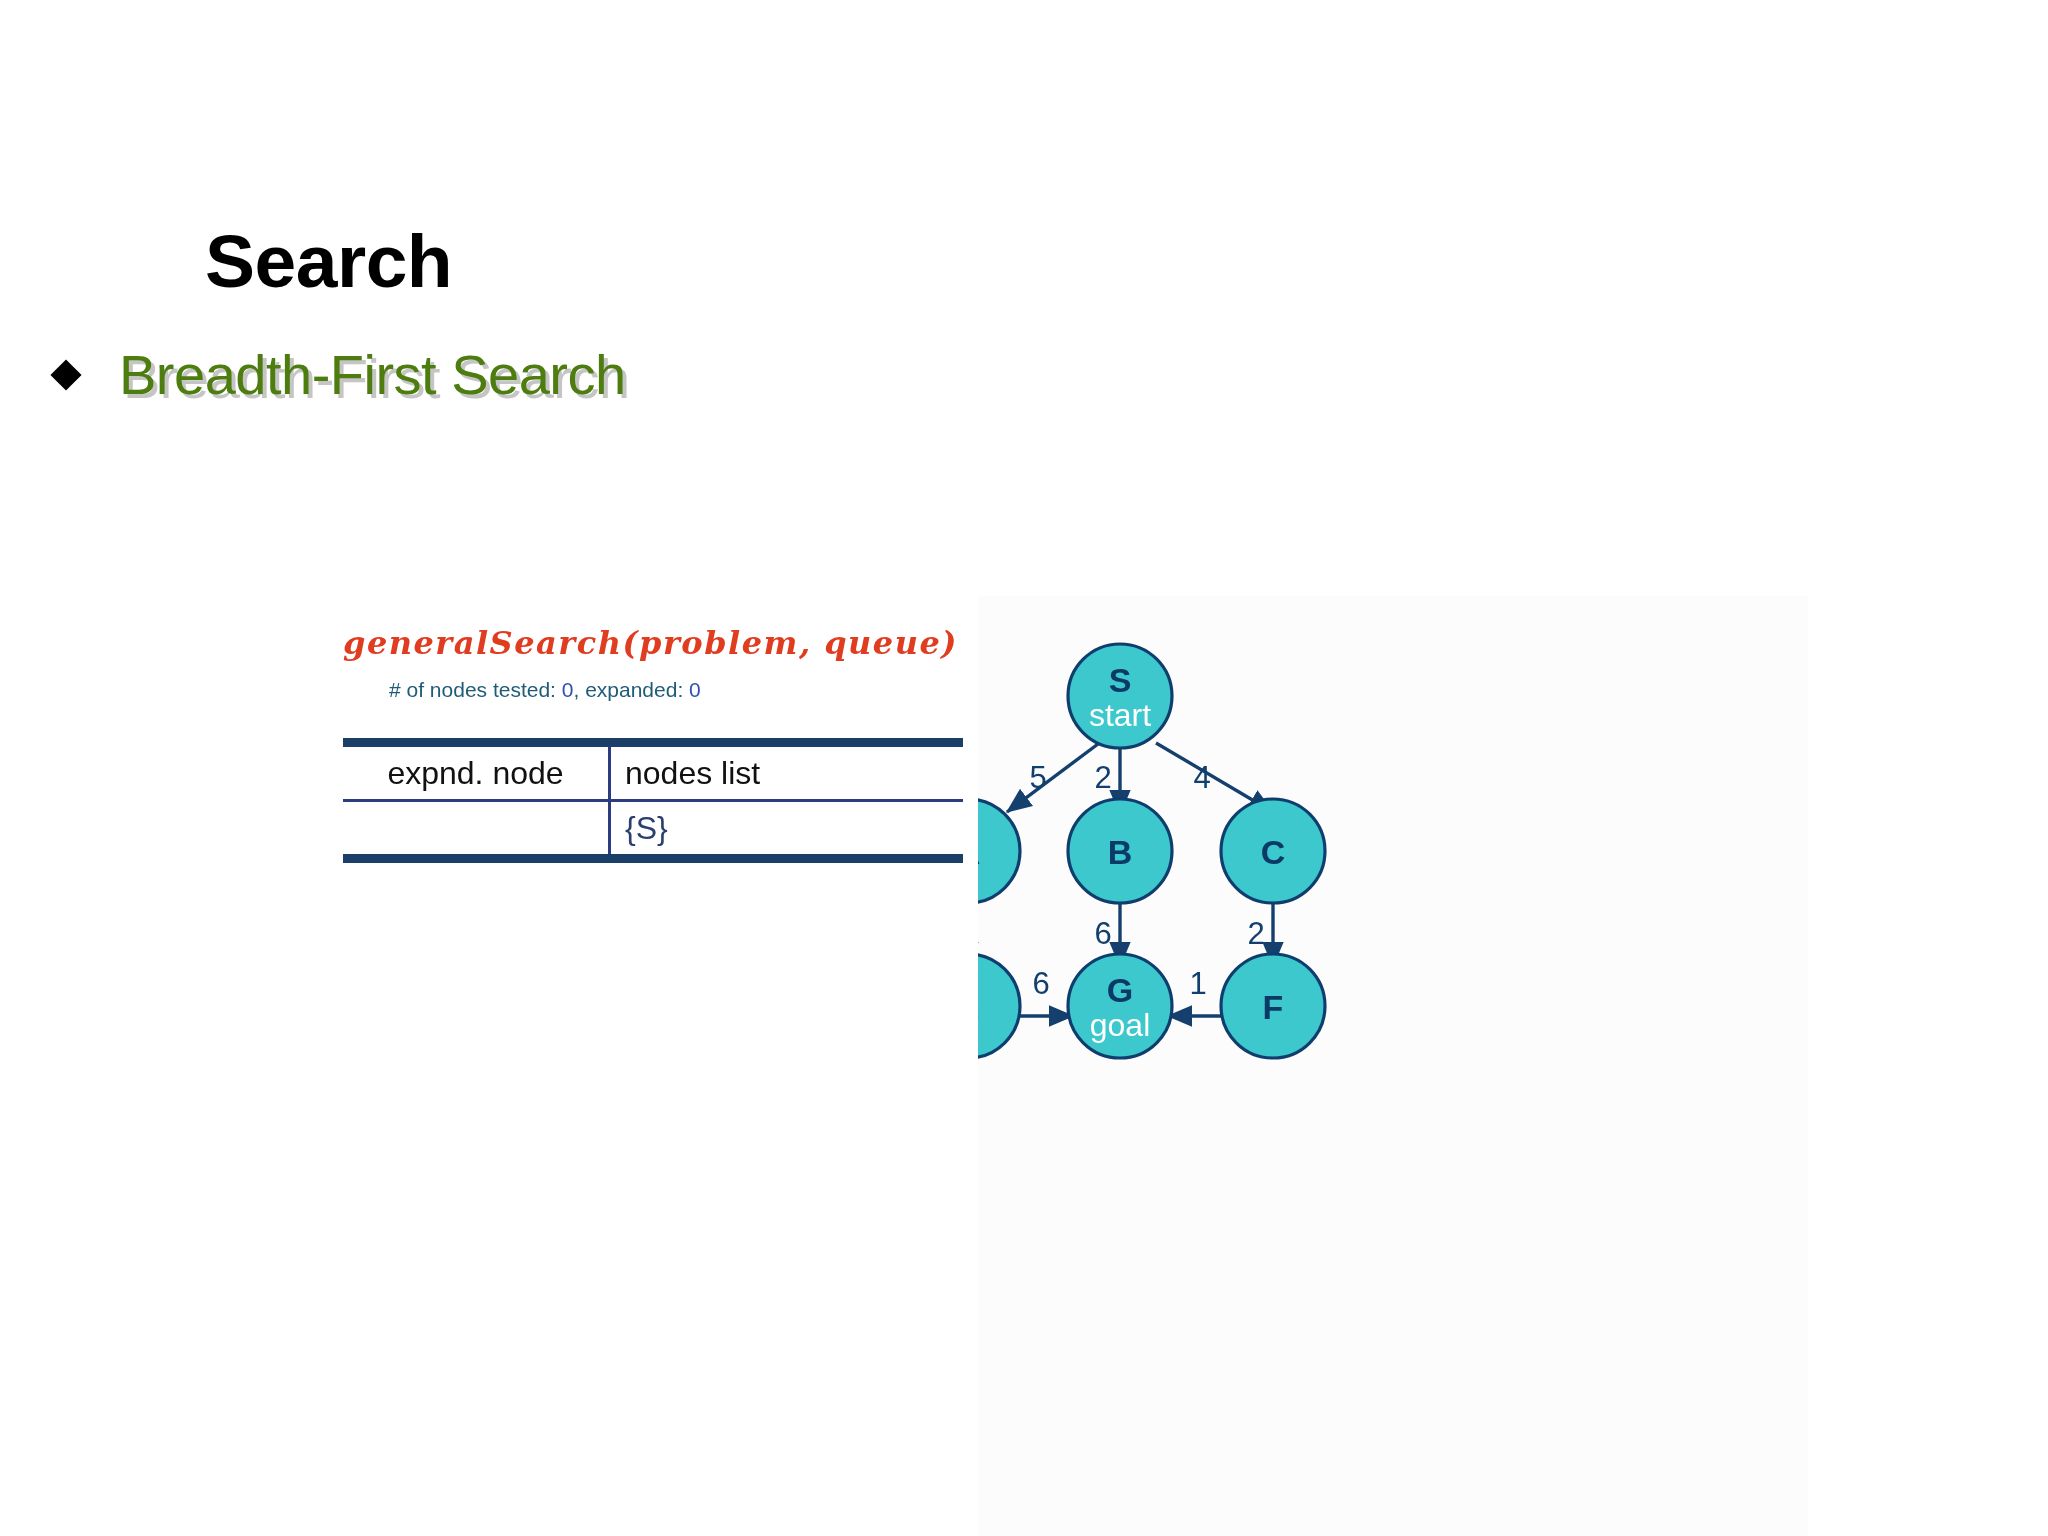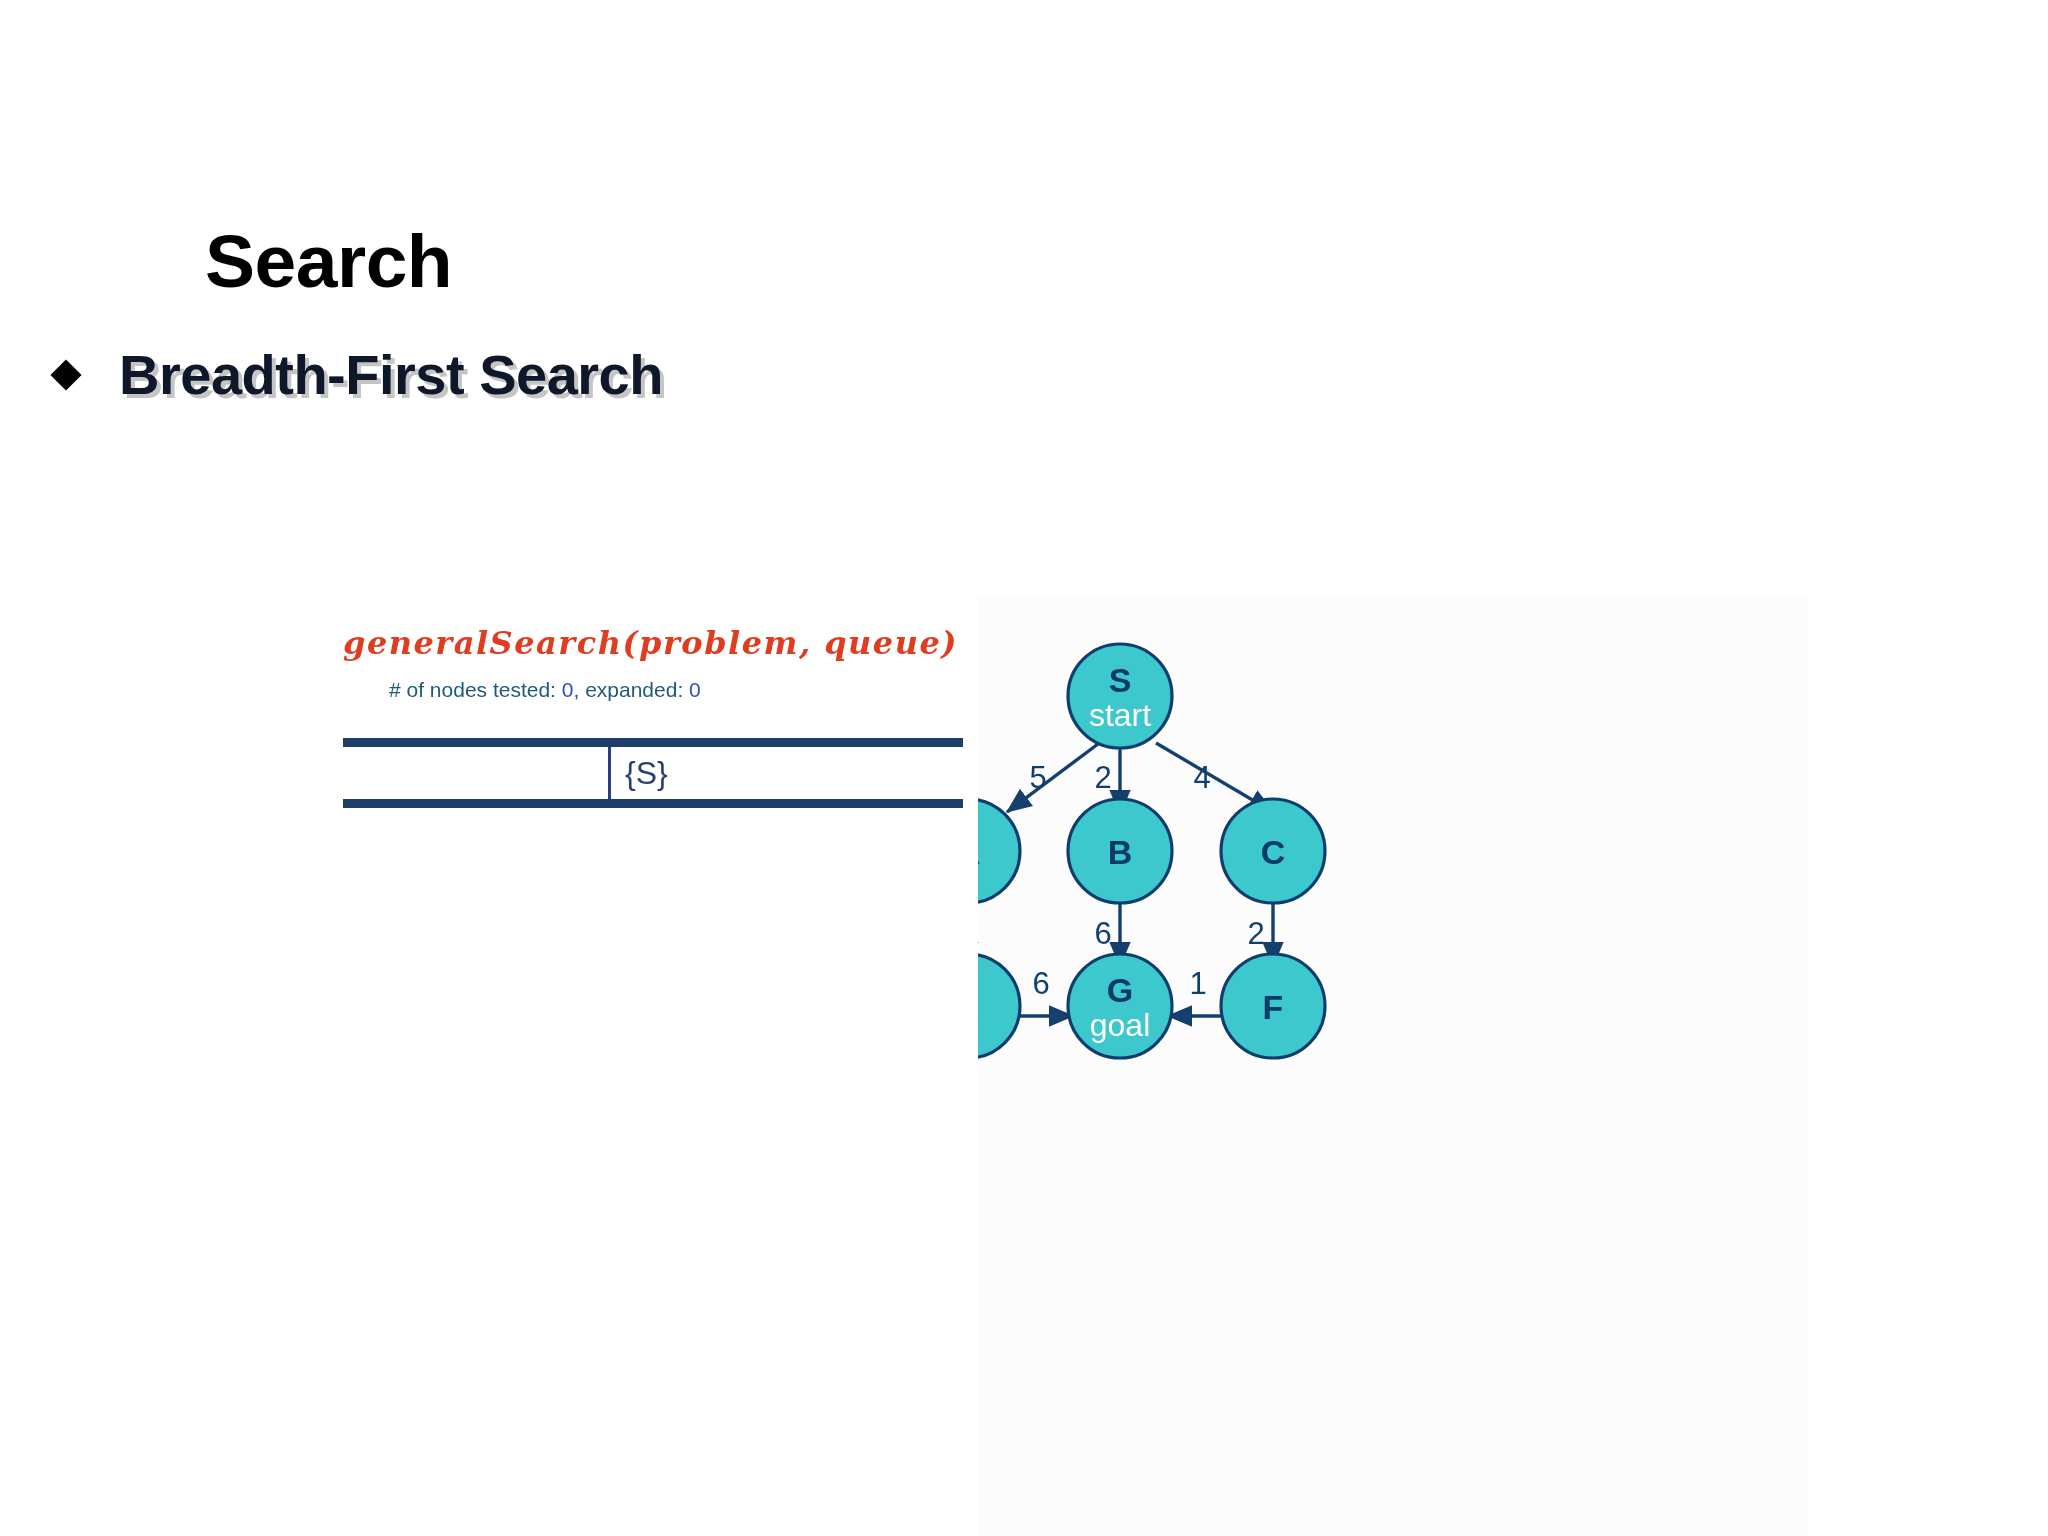--- a/index.html
+++ b/index.html
@@ -40,22 +40,22 @@
   .bullet-marker {
     width: 22px;
     height: 22px;
     background: #000000;
     transform: rotate(45deg);
     margin-right: 42px;
     flex: 0 0 auto;
   }
   .bullet-text {
     font-size: 56px;
-    font-weight: bold;
-    color: #0f172a;
+    font-weight: normal;
+    color: #4d7c0f;
     text-shadow: 4px 4px 0 rgba(150,150,150,0.55);
     letter-spacing: -0.5px;
   }
 
   
   .graph-panel-bg {
     position: absolute;
     left: 978px;
     top: 596px;
     width: 830px;
@@ -194,20 +194,24 @@
 <div class="code-line">generalSearch(problem, queue)</div>
 
 <div class="stats-line">
   <span># of nodes tested: </span><span class="stats-num">0</span><span>, expanded: </span><span class="stats-num">0</span>
 </div>
 
 <table class="trace-table">
   <tbody>
       <tr>
     <td class="top-rule" colspan="2"></td>
+  </tr>
+  <tr>
+    <th class="th-cell col-expnd">expnd. node</th>
+    <th class="th-cell col-list">nodes list</th>
   </tr>
   <tr>
     <td class="td-cell col-expnd"></td>
     <td class="td-cell col-list">{S}</td>
   </tr>
   <tr>
     <td class="bottom-rule" colspan="2"></td>
   </tr>
 </tbody>
   </table>

